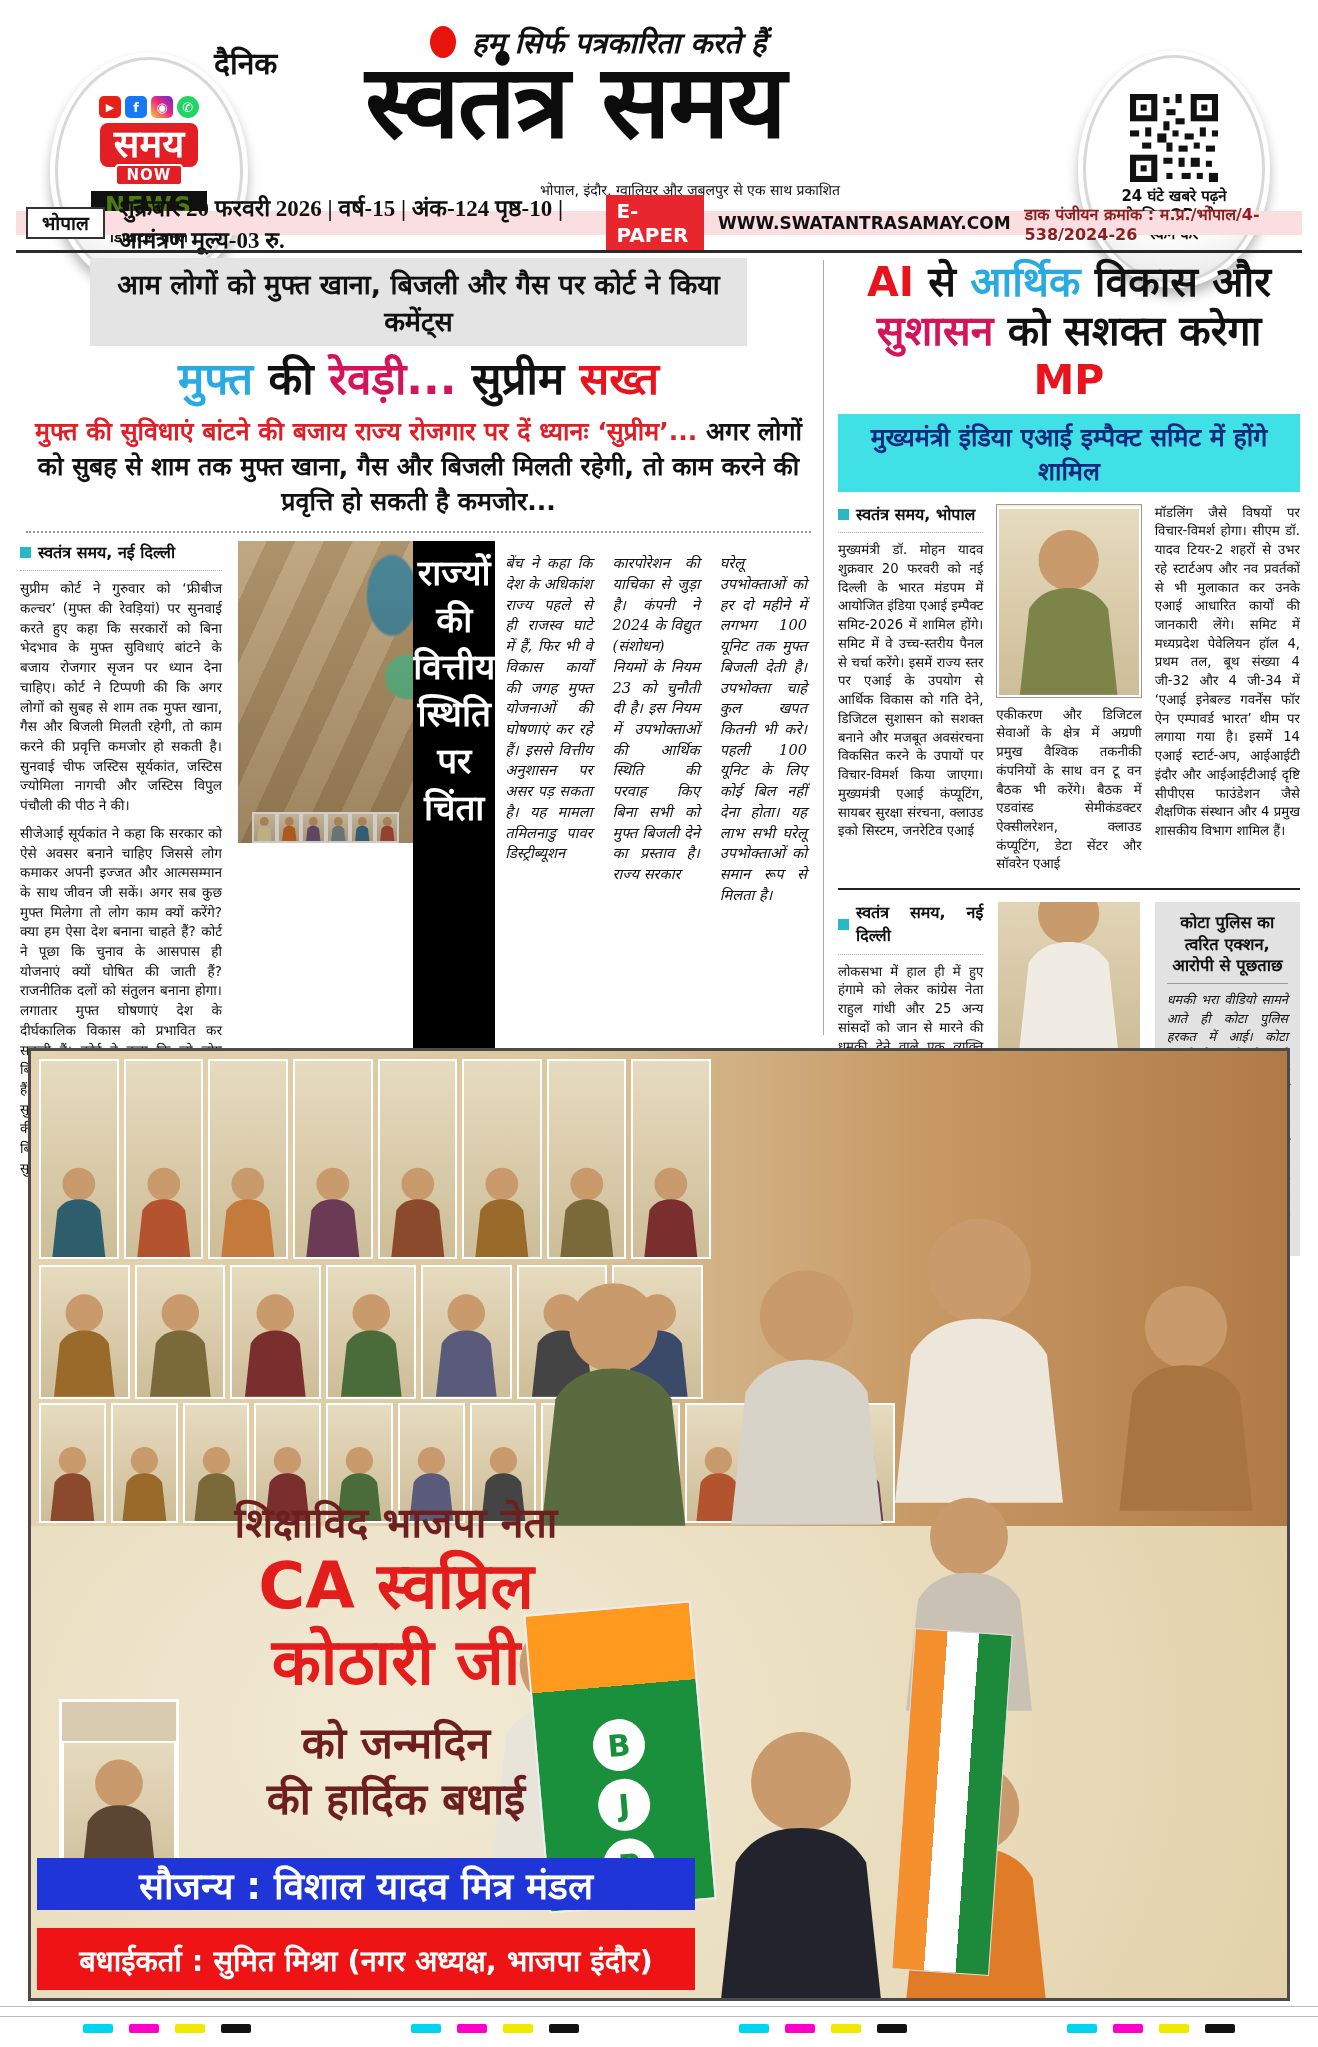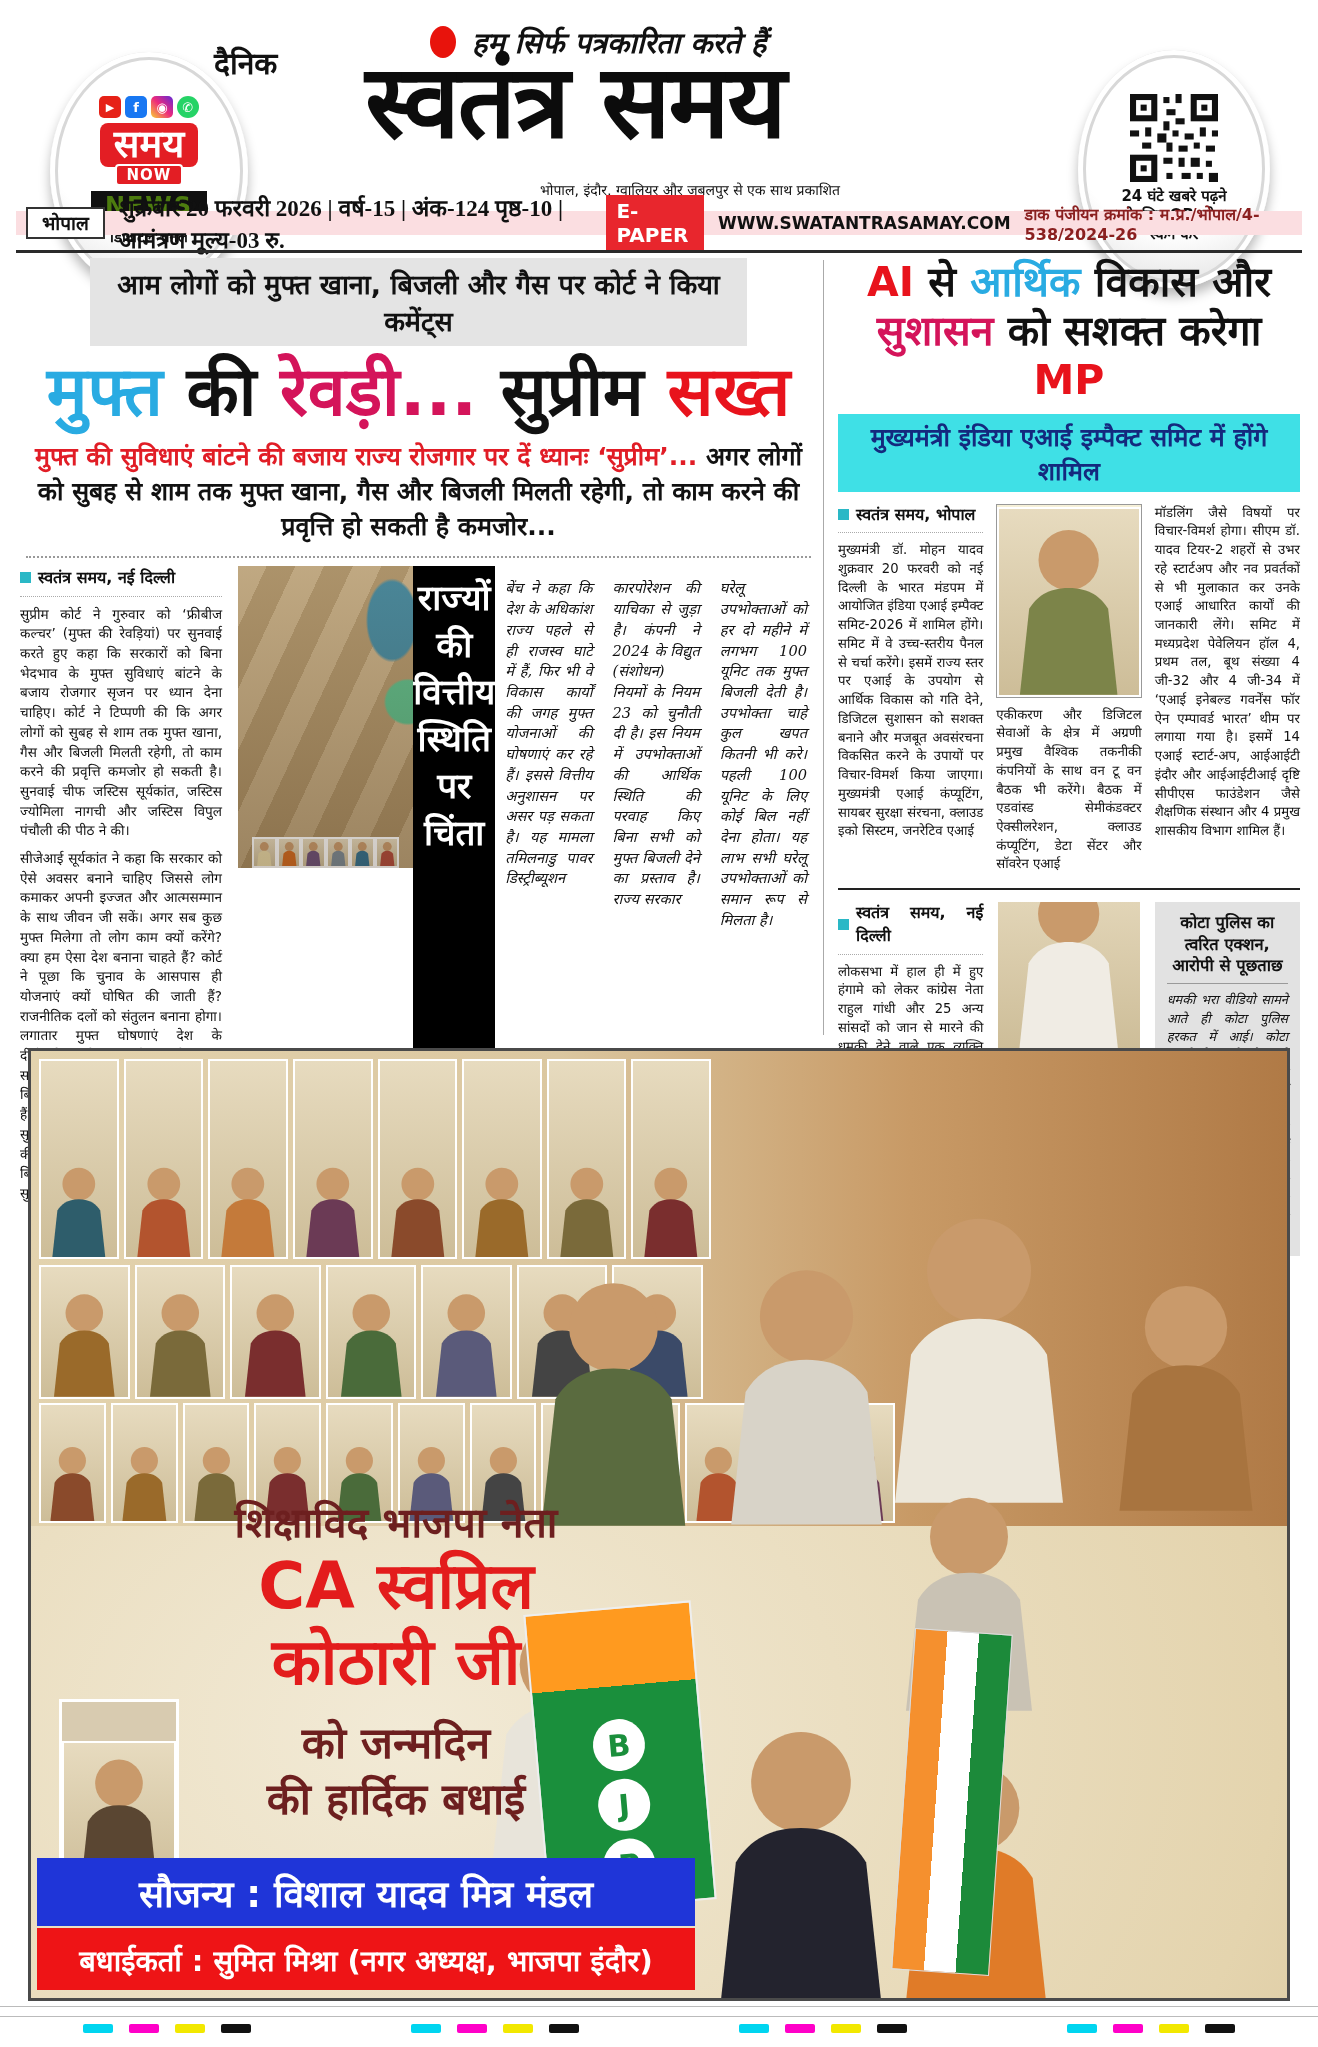--- a/index.html
+++ b/index.html
@@ -38,21 +38,21 @@
   .dl-info{font-weight:700;font-size:23px;font-family:Liberation Serif, serif;}
   .epaper{background:#e8262d;color:#fff;font-weight:800;font-size:20px;padding:4px 10px;}
   .site{font-weight:800;font-size:17px;}
   .postal{margin-left:auto;color:#8a1f1f;font-weight:700;font-size:16px;}
   .rule-thick{position:absolute;left:16px;top:250px;width:1286px;height:3px;background:#2a2a2a;}
   .vdiv{position:absolute;left:823px;top:260px;width:1px;height:775px;background:#aaa;}
 
   
   .lead-story{position:absolute;left:20px;top:258px;width:797px;}
   .kicker{margin:0 70px;background:#e4e4e4;text-align:center;font-size:27px;font-weight:800;padding:7px 4px;}
-  .lead-headline{text-align:center;font-size:68px;font-weight:900;line-height:1.05;margin-top:10px;}
+  .lead-headline{text-align:center;font-size:44px;font-weight:900;line-height:1.05;margin-top:10px;}
   .c-blue{color:#29abe2}.c-mag{color:#d4145a}.c-red{color:#e8131c}
   .lead-sub{text-align:center;font-size:25px;font-weight:800;line-height:1.4;margin-top:12px;}
   .sub-red{color:#e11d26;}
   .dotrule{border-top:2px dotted #999;margin:12px 6px 8px;}
   .lead-cols{display:flex;gap:16px;margin-top:2px;}
   .lead-left{width:202px;flex:0 0 auto;font-size:13.6px;line-height:1.45;text-align:justify;}
   .byline{display:flex;align-items:center;gap:7px;font-weight:800;font-size:16px;}
   .bysq{width:11px;height:11px;background:#2ab8c6;flex:0 0 auto;}
   .byrule{border-top:1px dotted #aaa;margin:6px 0 8px;}
   .lead-left p{margin:0 0 8px;}
@@ -109,21 +109,21 @@
   .ad-l.first{margin-top:16px;}
   .celeb-small{position:absolute;left:28px;top:648px;width:114px;height:190px;border:3px solid #fff;
                background:#d8cbb0;display:flex;align-items:flex-end;overflow:hidden;}
   .bjp-flag{position:absolute;left:505px;top:556px;width:168px;height:300px;transform:rotate(-5deg);
             background:linear-gradient(180deg,#ff9a1f 0 26%,#1a8f3c 26%);border:2px solid #eee;
             display:flex;flex-direction:column;align-items:center;justify-content:flex-end;gap:8px;padding-bottom:14px;box-sizing:border-box;}
   .bjp-dot{width:52px;height:52px;border-radius:50%;background:#fff;color:#1a8f3c;font-weight:900;font-size:30px;
            display:flex;align-items:center;justify-content:center;}
   .in-flag{position:absolute;left:872px;top:580px;width:96px;height:340px;transform:rotate(4deg);
            background:linear-gradient(90deg,#f5902e 0 33%,#fff 33% 66%,#1c8a3a 66%);border:1px solid #ddd;}
-  .band-blue{position:absolute;left:6px;top:807px;width:658px;height:68px;background:#1f35d8;color:#fff;
+  .band-blue{position:absolute;left:6px;top:807px;width:658px;height:52px;background:#1f35d8;color:#fff;
              font-size:37px;font-weight:800;display:flex;align-items:center;justify-content:center;}
   .band-red{position:absolute;left:6px;top:877px;width:658px;height:62px;background:#ee1416;color:#fff;
             font-size:29px;font-weight:800;display:flex;align-items:center;justify-content:center;}
 
   
   .bottom-rule1{position:absolute;left:0;top:2006px;width:1318px;height:1px;background:#bbb;}
   .bottom-rule2{position:absolute;left:0;top:2016px;width:1318px;height:1px;background:#bbb;}
   .reg-marks{position:absolute;left:0;top:2024px;width:1318px;display:flex;justify-content:center;gap:160px;}
   .reg-group{display:flex;gap:16px;}
   .reg{width:30px;height:9px;border-radius:2px;}

